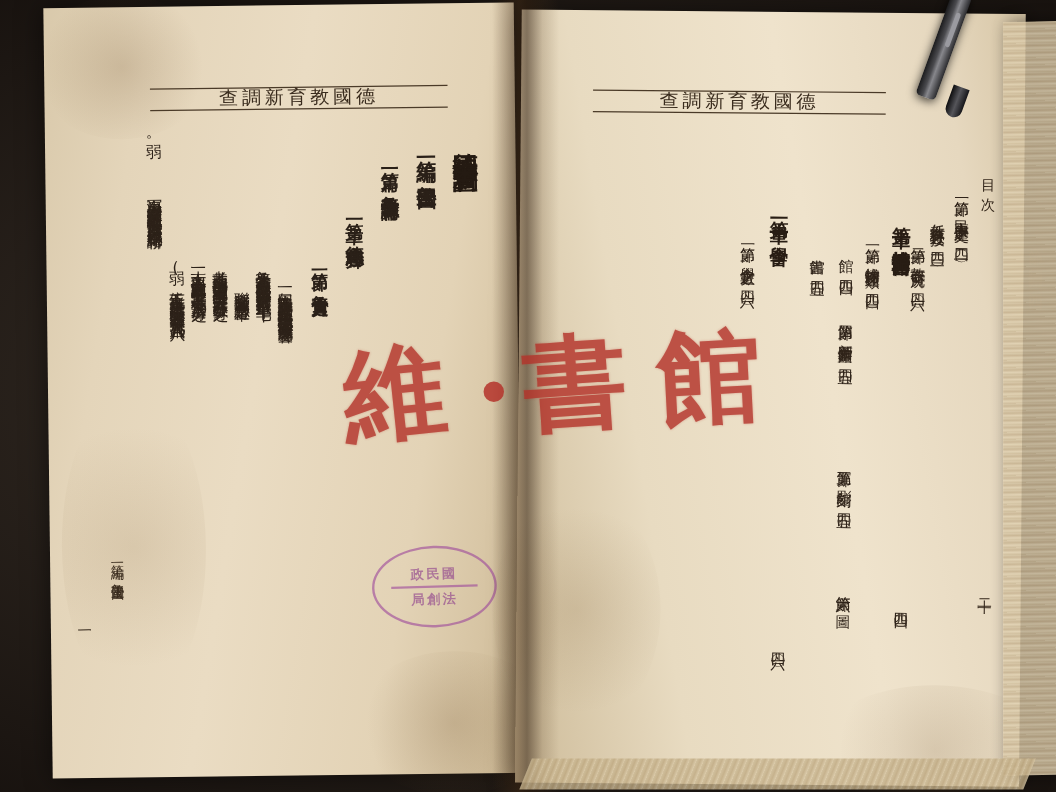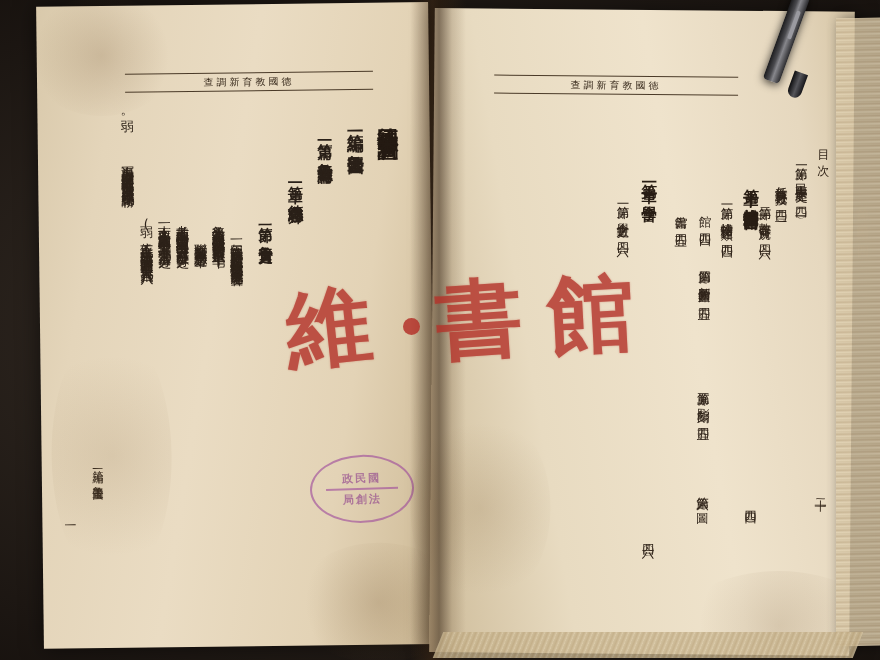--- a/index.html
+++ b/index.html
@@ -113,21 +113,21 @@
   .banner {
     position: absolute;
     height: 17px;
     border-top: 1.6px solid #4a3a28;
     border-bottom: 1.6px solid #4a3a28;
     display: flex;
     align-items: center;
     justify-content: center;
   }
   .banner span {
-    font-size: 10px;
+    font-size: 16px;
     color: #3a2c1e;
     letter-spacing: 3px;
     transform: scaleY(.95);
   }
 
   
   .main-title {
     position: absolute;
     right: 28px;
     top: 108px;

